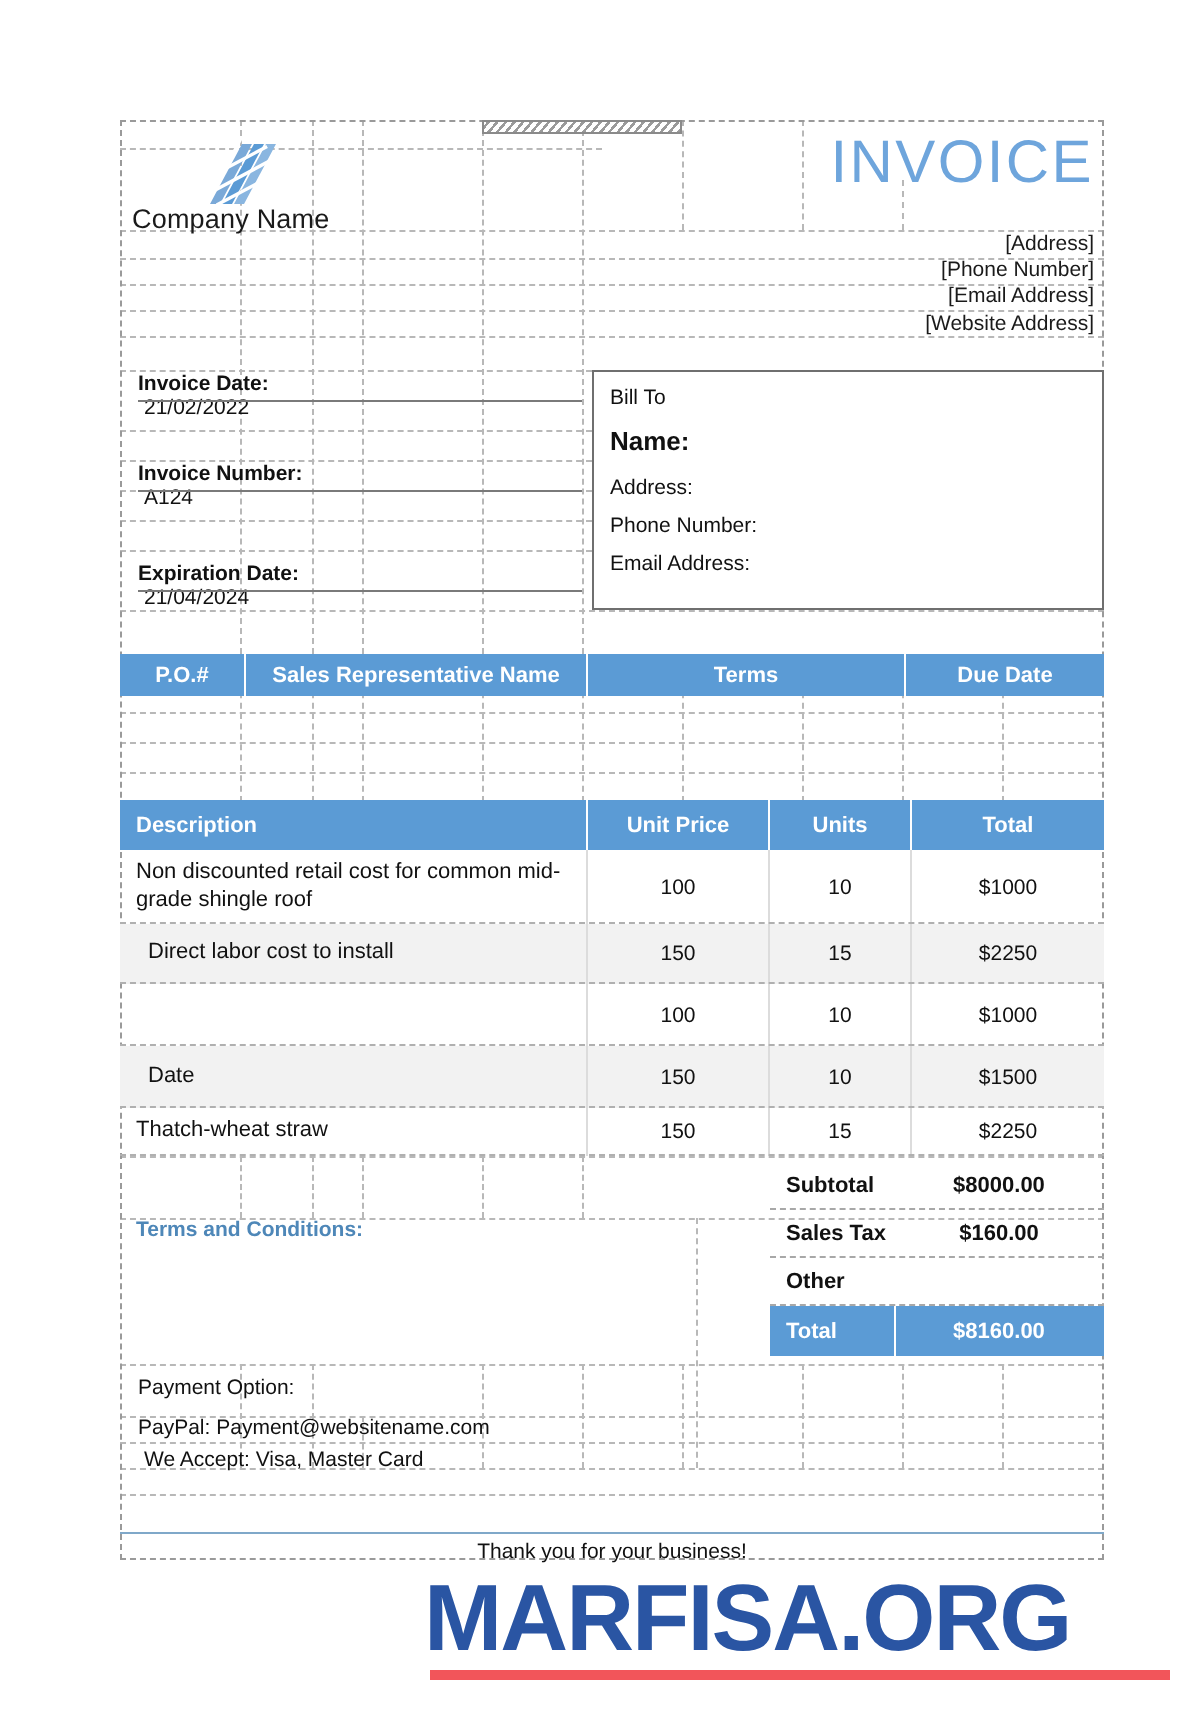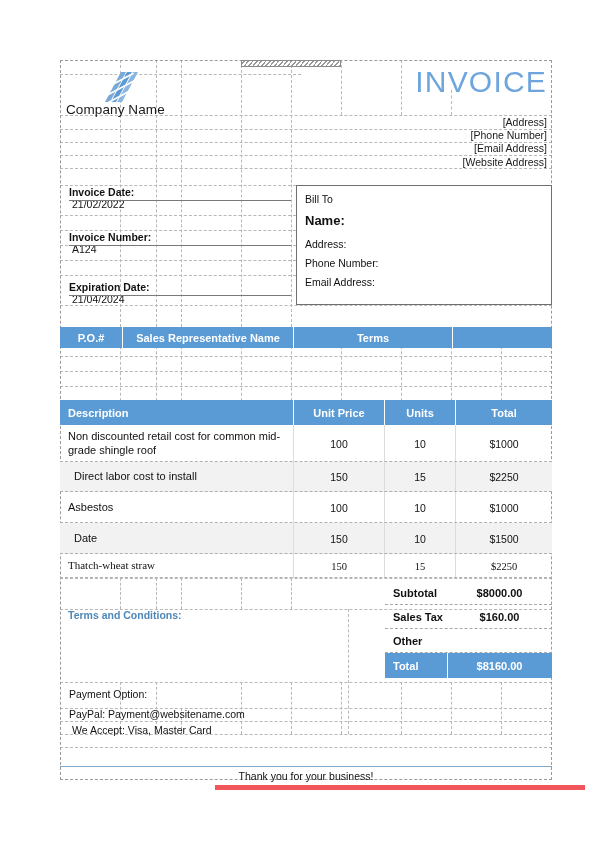--- a/index.html
+++ b/index.html
@@ -351,21 +351,21 @@
       <div class="bt-name">Name:</div>
       <div class="bt-addr">Address:</div>
       <div class="bt-ph">Phone Number:</div>
       <div class="bt-em">Email Address:</div>
     </div>
 
     <div class="band" style="left:0; top:267px; width:492px; height:21px;">
       <div class="cell center" style="left:0;   width:62px;">P.O.#</div>
       <div class="cell center" style="left:63px;width:170px;">Sales Representative Name</div>
       <div class="cell center" style="left:234px;width:158px;">Terms</div>
-      <div class="cell center" style="left:393px;width:99px;margin-top:24px;">Due Date</div>
+      <div class="cell center" style="left:393px;width:99px;">Due Date</div>
       <div class="sep" style="left:62px;"></div>
       <div class="sep" style="left:233px;"></div>
       <div class="sep" style="left:392px;"></div>
     </div>
 
     <div class="band" style="left:0; top:340px; width:492px; height:25px;">
       <div class="cell left" style="left:0;   width:233px;">Description</div>
       <div class="cell center" style="left:234px;width:90px;">Unit Price</div>
       <div class="cell center" style="left:325px;width:70px;">Units</div>
       <div class="cell center" style="left:396px;width:96px;">Total</div>
@@ -392,42 +392,41 @@
         <div class="num" style="left:234px; width:90px;">150</div>
         <div class="num" style="left:325px; width:70px;">15</div>
         <div class="num" style="left:396px; width:96px;">$2250</div>
         <div class="vrule" style="left:233px;"></div>
           <div class="vrule" style="left:324px;"></div>
           <div class="vrule" style="left:395px;"></div>
         <div class="rule"></div>
       </div>
 
       <div class="item-row" style="top:432px; height:31px;">
-        <div class="desc">Asbestos</div>
         <div class="num" style="left:234px; width:90px;">100</div>
         <div class="num" style="left:325px; width:70px;">10</div>
         <div class="num" style="left:396px; width:96px;">$1000</div>
         <div class="vrule" style="left:233px;"></div>
           <div class="vrule" style="left:324px;"></div>
           <div class="vrule" style="left:395px;"></div>
         <div class="rule"></div>
       </div>
 
       <div class="item-row alt" style="top:463px; height:31px;">
         <div class="desc" style="left:14px;">Date</div>
         <div class="num" style="left:234px; width:90px;">150</div>
         <div class="num" style="left:325px; width:70px;">10</div>
         <div class="num" style="left:396px; width:96px;">$1500</div>
         <div class="vrule" style="left:233px;"></div>
           <div class="vrule" style="left:324px;"></div>
           <div class="vrule" style="left:395px;"></div>
         <div class="rule"></div>
       </div>
 
-      <div class="item-row" style="top:494px; height:24px;font-family:Liberation Serif, serif;">
+      <div class="item-row" style="top:494px; height:24px;">
         <div class="desc">Thatch-wheat straw</div>
         <div class="num" style="left:234px; width:90px;">150</div>
         <div class="num" style="left:325px; width:70px;">15</div>
         <div class="num" style="left:396px; width:96px;">$2250</div>
         <div class="vrule" style="left:233px;"></div>
           <div class="vrule" style="left:324px;"></div>
           <div class="vrule" style="left:395px;"></div>
         <div class="rule"></div>
       </div>
     </div>
@@ -460,16 +459,17 @@
     <div class="pay-line" style="top:628px; font-weight:normal;">Payment Option:</div>
     <div class="pay-line" style="top:648px;">PayPal: Payment@websitename.com</div>
     <div class="pay-line" style="left:12px; top:664px;">We Accept: Visa, Master Card</div>
 
     <div class="footer-rule" style="top:706px;"></div>
     <div class="footer-line" style="top:710px;">Thank you for your business!</div>
 
   </div>
 
   <div id="watermark">
+    <div class="wm-text">MARFISA.ORG</div>
     <div class="wm-bar"></div>
   </div>
 
 </div>
 
 </body></html>

